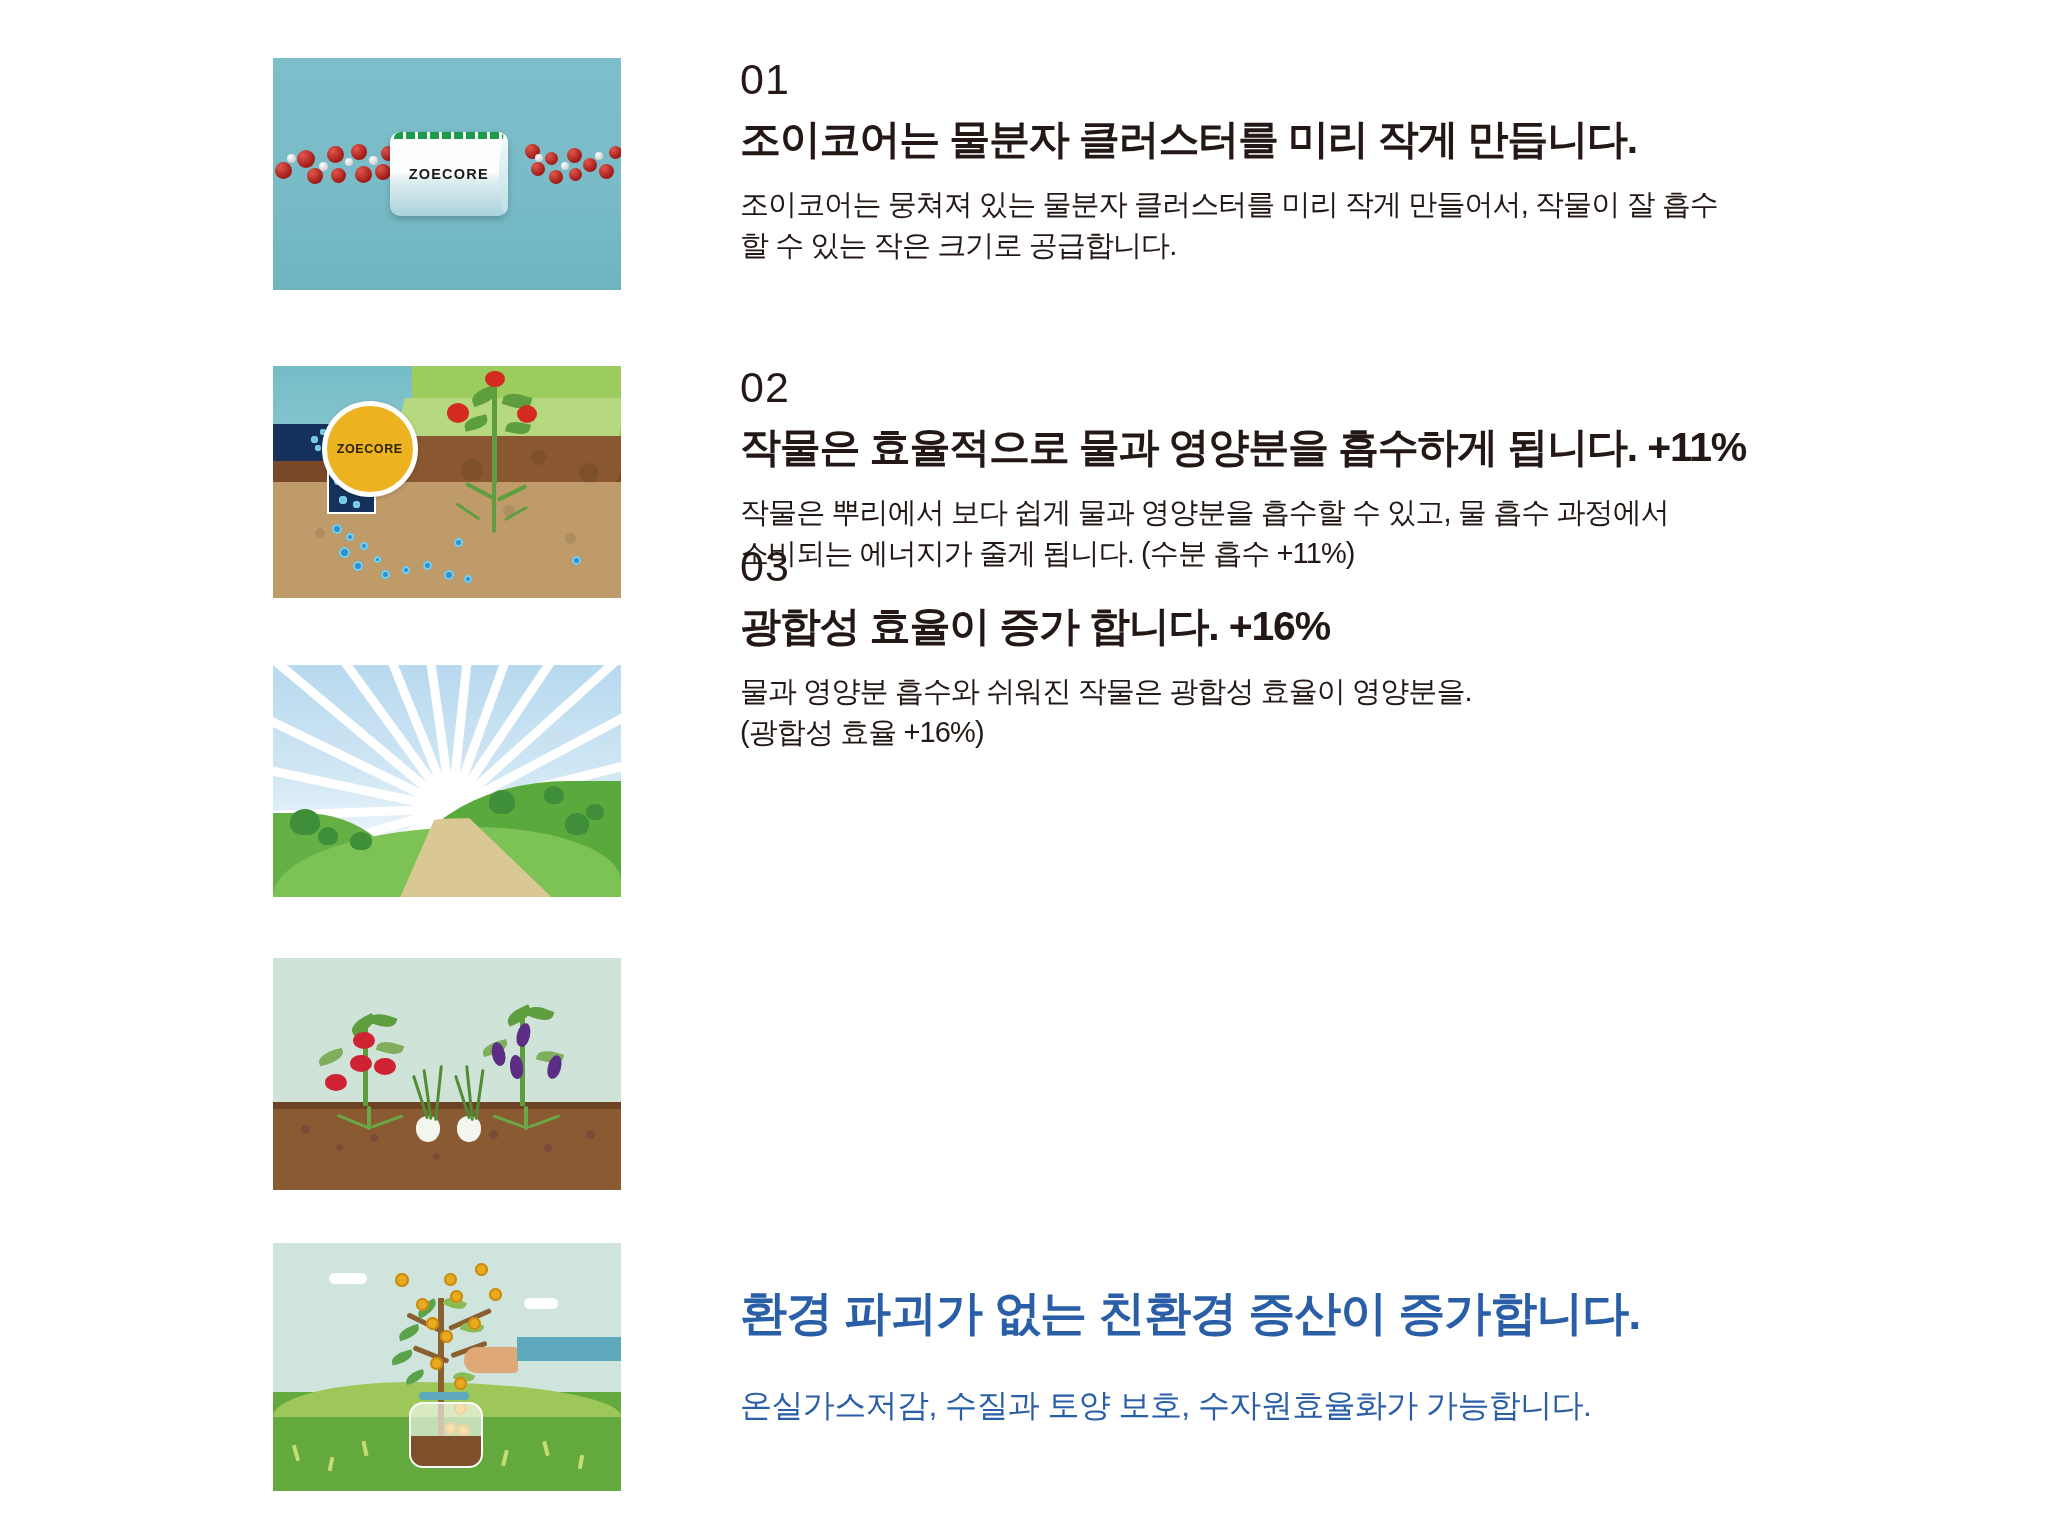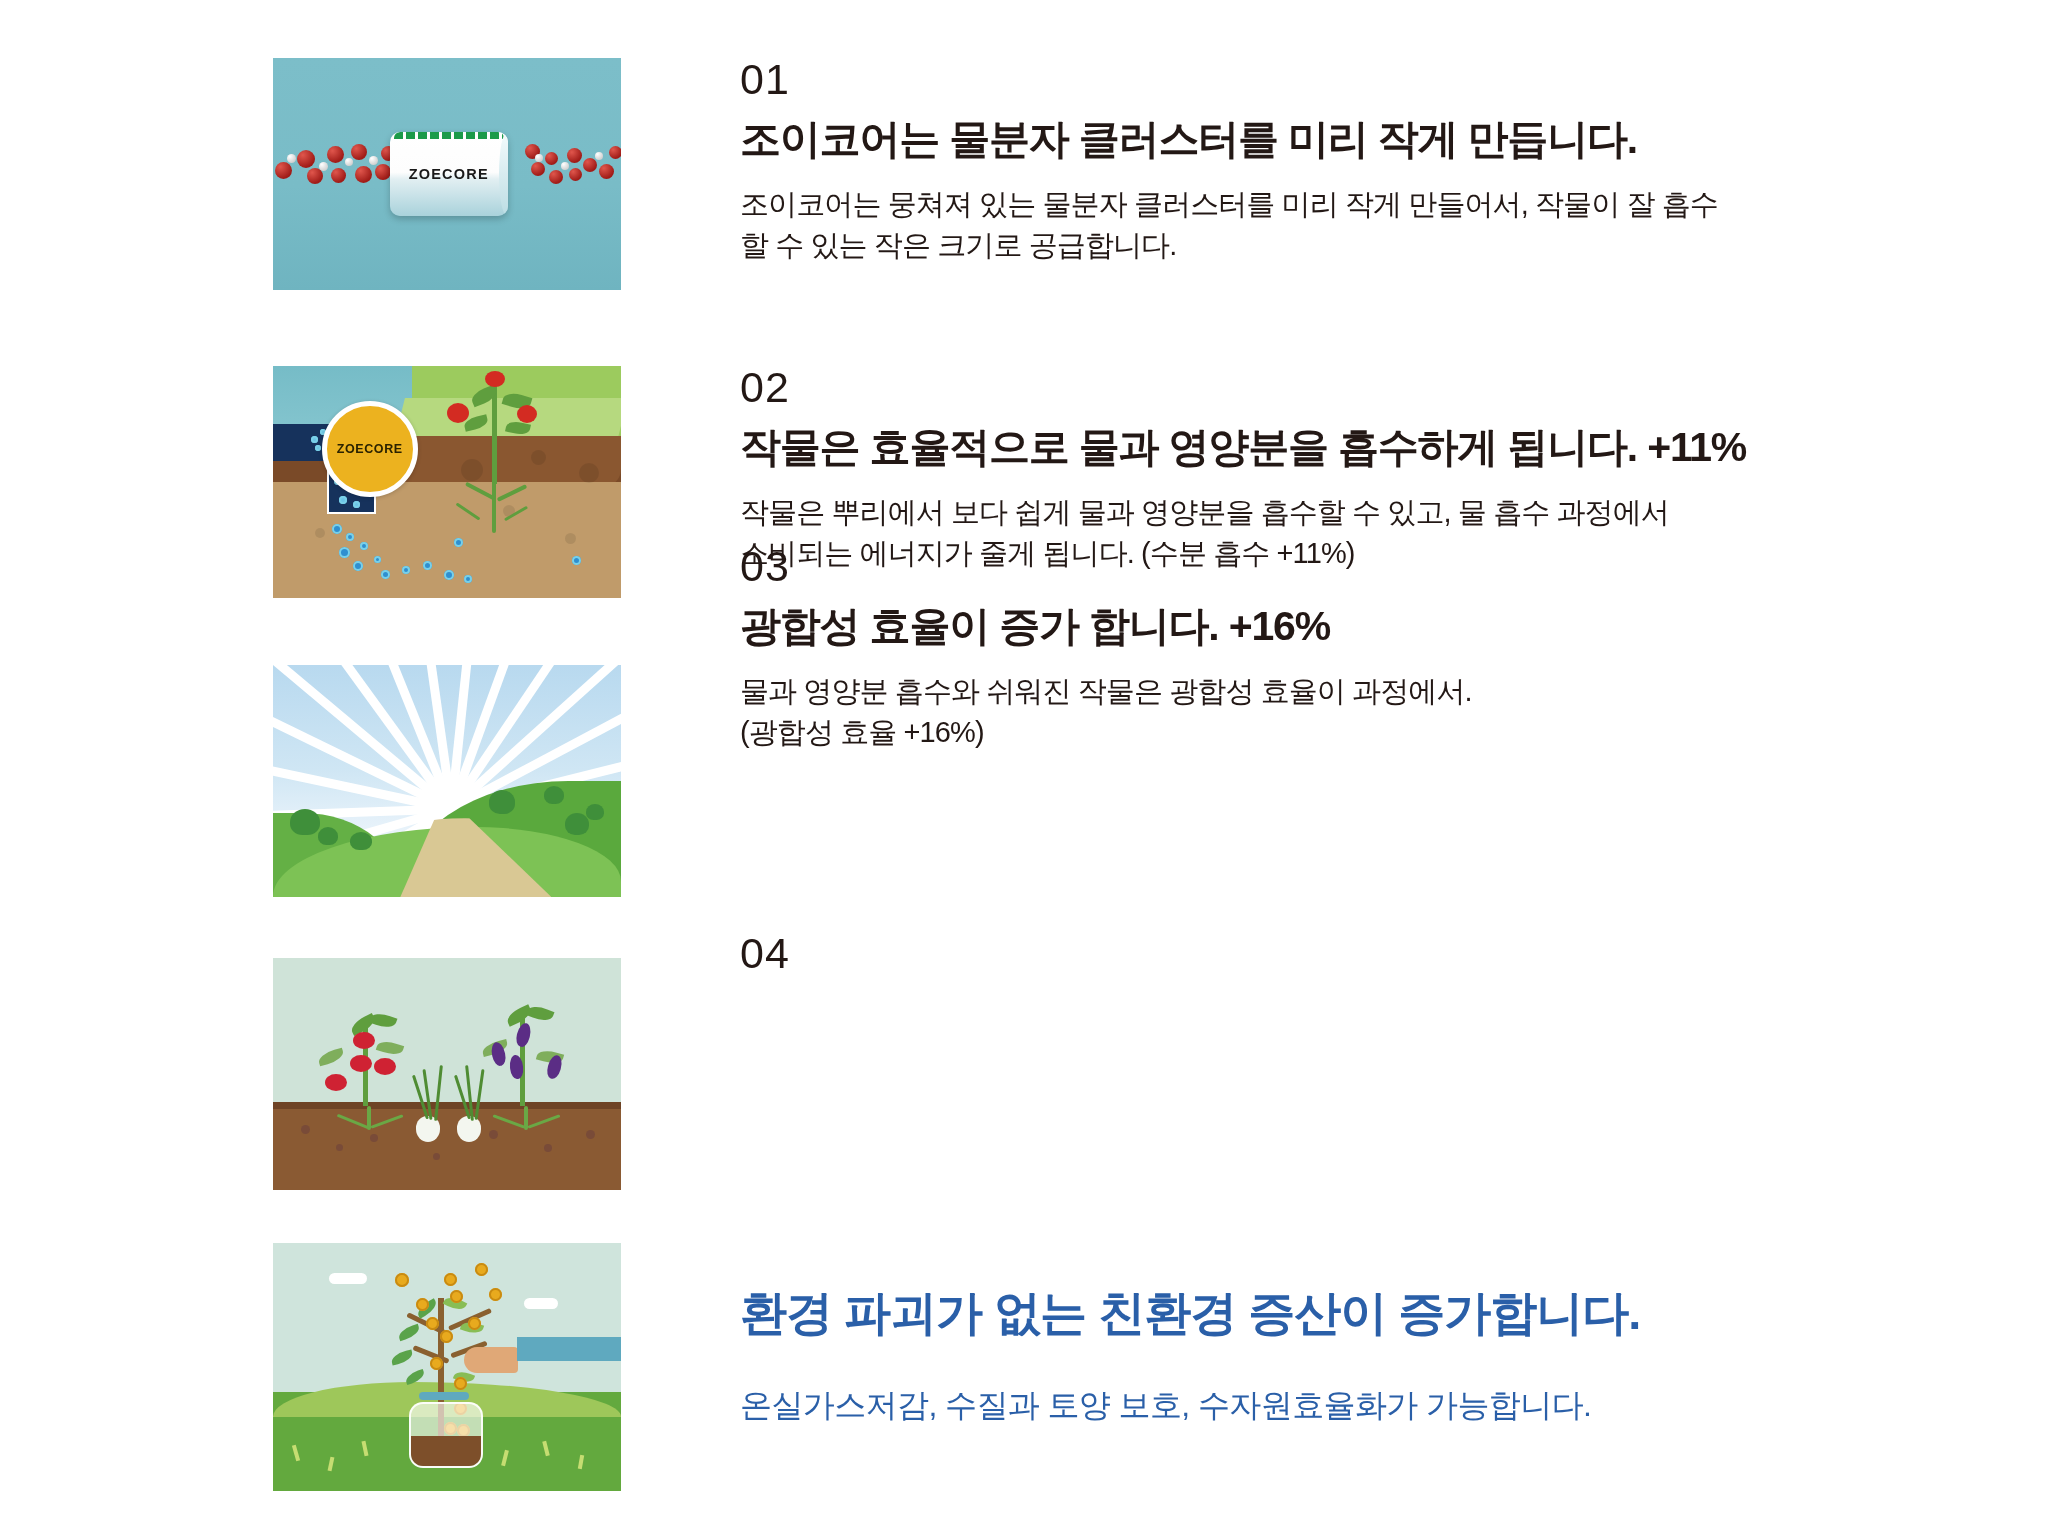--- a/index.html
+++ b/index.html
@@ -324,21 +324,21 @@
       <div class="bush" style="left:22%;top:72%;width:22px;height:18px;"></div>
       <div class="bush" style="left:62%;top:54%;width:26px;height:24px;"></div>
       <div class="bush" style="left:78%;top:52%;width:20px;height:18px;"></div>
       <div class="bush" style="left:84%;top:64%;width:24px;height:22px;"></div>
       <div class="bush" style="left:90%;top:60%;width:18px;height:16px;"></div>
     </div>
     <div class="copy" style="top:-120px;">
       <div class="step-num">03</div>
       <div class="step-title">광합성 효율이 증가 합니다. +16%</div>
       <div class="step-body">
-        <div>물과 영양분 흡수와 쉬워진 작물은 광합성 효율이 과정에서.</div>
+        <div>물과 영양분 흡수와 쉬워진 작물은 광합성 효율이 영양분을.</div>
         <div>(광합성 효율 +16%)</div>
       </div>
     </div>
   </div>
 
   <div class="row" style="top:958px;">
     <div class="thumb img4" style="top:0;">
       <div class="i4-soil"></div>
       <div class="i4-dot" style="left:8%;top:72%;width:9px;height:9px;"></div>
       <div class="i4-dot" style="left:18%;top:80%;width:7px;height:7px;"></div>
@@ -377,21 +377,20 @@
       <div class="i4-leaf" style="left:76%;top:40%;width:26px;height:12px;transform:rotate(16deg);"></div>
       <div class="egg" style="left:70%;top:28%;width:13px;height:24px;transform:rotate(14deg);"></div>
       <div class="egg" style="left:63%;top:36%;width:13px;height:24px;transform:rotate(-12deg);"></div>
       <div class="egg" style="left:68%;top:42%;width:13px;height:24px;transform:rotate(-6deg);"></div>
       <div class="egg" style="left:79%;top:42%;width:13px;height:24px;transform:rotate(16deg);"></div>
       <div class="root" style="left:72%;top:64%;width:4px;height:10%;"></div>
       <div class="root" style="left:63%;top:70%;width:34px;height:3px;transform:rotate(20deg);"></div>
       <div class="root" style="left:73%;top:70%;width:34px;height:3px;transform:rotate(-20deg);"></div>
     </div>
     <div class="copy" style="top:-26px;">
-      <div class="step-num">04</div>
     </div>
   </div>
 
   <div class="row" style="top:1243px;">
     <div class="thumb img5" style="top:0;height:248px;">
       <div class="i5-field"></div>
       <div class="i5-field2"></div>
       <div class="i5-cloud" style="left:16%;top:12%;width:38px;"></div>
       <div class="i5-cloud" style="left:72%;top:22%;width:34px;"></div>
       <div class="i5-trunk" style="left:47.5%;top:22%;width:6px;height:60%;"></div>

